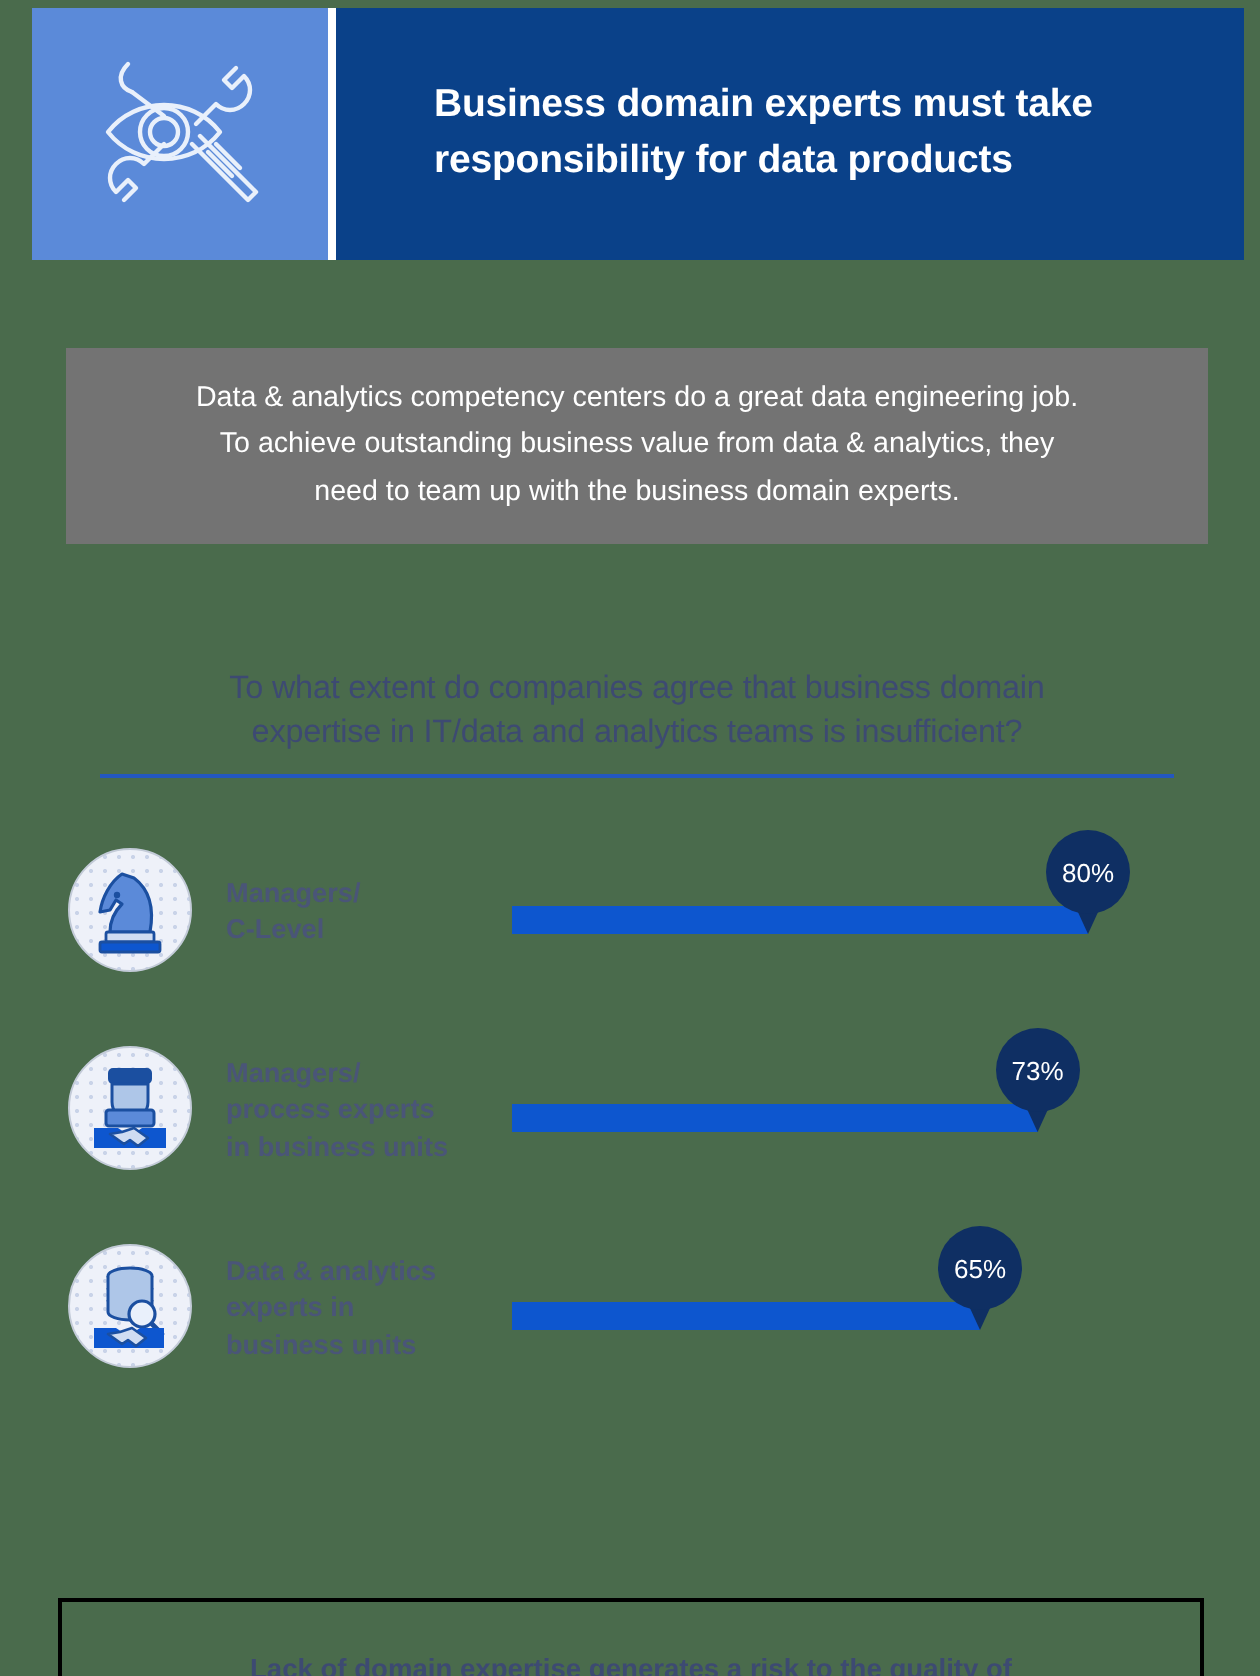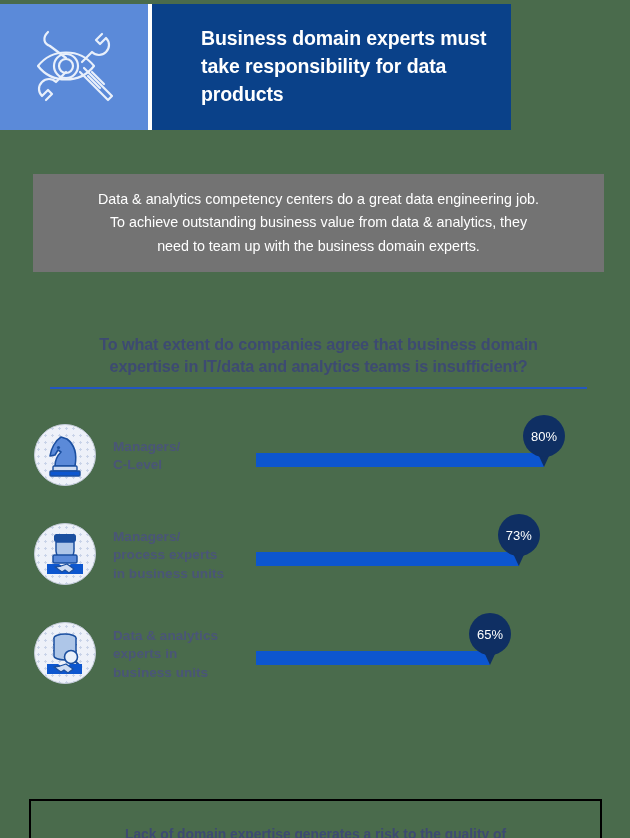--- a/index.html
+++ b/index.html
@@ -11,23 +11,23 @@
     height: 838px;
     background: #4a6b4c;
     font-family: "Liberation Sans", sans-serif;
     overflow: hidden;
     position: relative;
   }
 
   
   .header {
     position: absolute;
-    left: 0;
+    left: 16px;
     top: 4px;
-    width: 511px;
+    width: 606px;
     height: 126px;
     display: flex;
   }
   .header-icon-panel {
     width: 148px;
     height: 126px;
     background: #5b8ad9;
     display: flex;
     align-items: center;
     justify-content: center;
@@ -80,21 +80,21 @@
   
   .question-wrap {
     position: absolute;
     left: 33px;
     top: 333px;
     width: 571px;
   }
   .question-text {
     color: #3d4a72;
     font-size: 16.2px;
-    font-weight: bold;
+    font-weight: normal;
     line-height: 1.38;
     text-align: center;
     white-space: pre-line;
     letter-spacing: -0.1px;
   }
   .question-rule {
     margin: 9px auto 0 auto;
     width: 537px;
     height: 2px;
     background: #2457bf;

